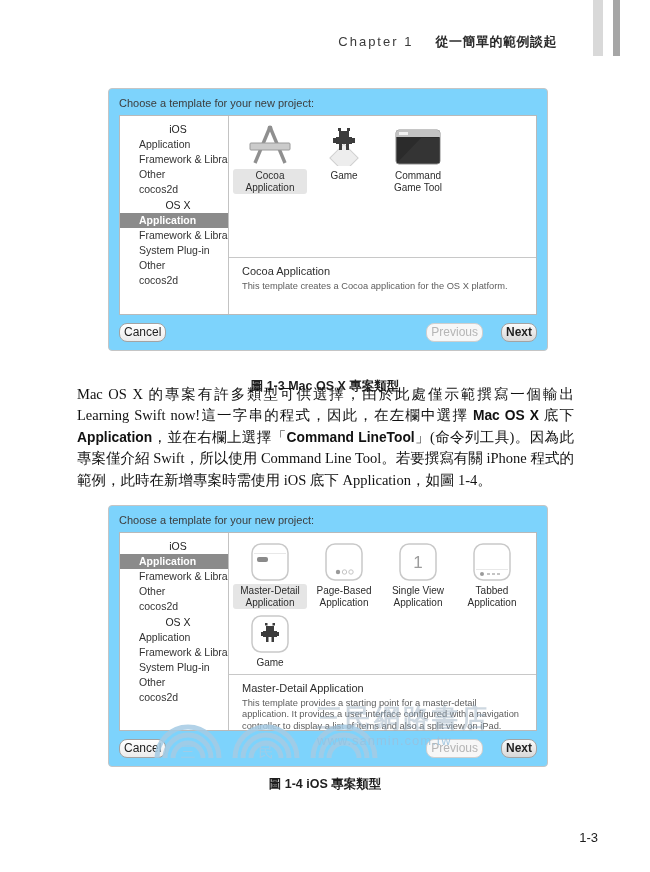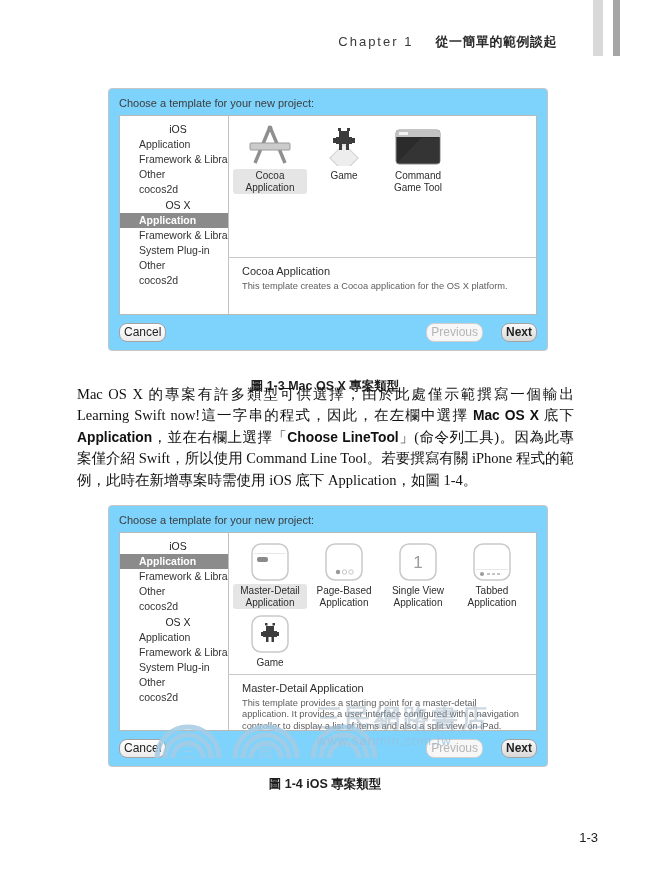--- a/index.html
+++ b/index.html
@@ -156,21 +156,21 @@
   <div class="btn-row">
     <button class="btn">Cancel</button>
     <span class="btn-spacer"></span>
     <button class="btn disabled">Previous</button>
     <button class="btn primary">Next</button>
   </div>
 </div>
 
 <div class="caption" id="caption1">圖 1-3  Mac OS X 專案類型</div>
 
-<p class="body-par"><span>Mac OS X 的專案有許多類型可供選擇，由於此處僅示範撰寫一個輸出 Learning Swift now!這一字串的程式，因此，在左欄中選擇 </span><span class="b">Mac OS X</span><span> 底下 </span><span class="b">Application</span><span>，並在右欄上選擇「</span><span class="b">Choose LineTool</span><span>」(命令列工具)。因為此專案僅介紹 Swift，所以使用 Command Line Tool。若要撰寫有關 iPhone 程式的範例，此時在新增專案時需使用 iOS 底下 Application，如圖 1-4。</span></p>
+<p class="body-par"><span>Mac OS X 的專案有許多類型可供選擇，由於此處僅示範撰寫一個輸出 Learning Swift now!這一字串的程式，因此，在左欄中選擇 </span><span class="b">Mac OS X</span><span> 底下 </span><span class="b">Application</span><span>，並在右欄上選擇「</span><span class="b">Command LineTool</span><span>」(命令列工具)。因為此專案僅介紹 Swift，所以使用 Command Line Tool。若要撰寫有關 iPhone 程式的範例，此時在新增專案時需使用 iOS 底下 Application，如圖 1-4。</span></p>
 
 <div class="dialog" id="fig2">
   <div class="dlg-title">Choose a template for your new project:</div>
   <div class="chooser">
     <div class="side">
         <div class="side-item group">iOS</div>
         <div class="side-item selected">Application</div>
         <div class="side-item">Framework &amp; Library</div>
         <div class="side-item">Other</div>
         <div class="side-item">cocos2d</div>

